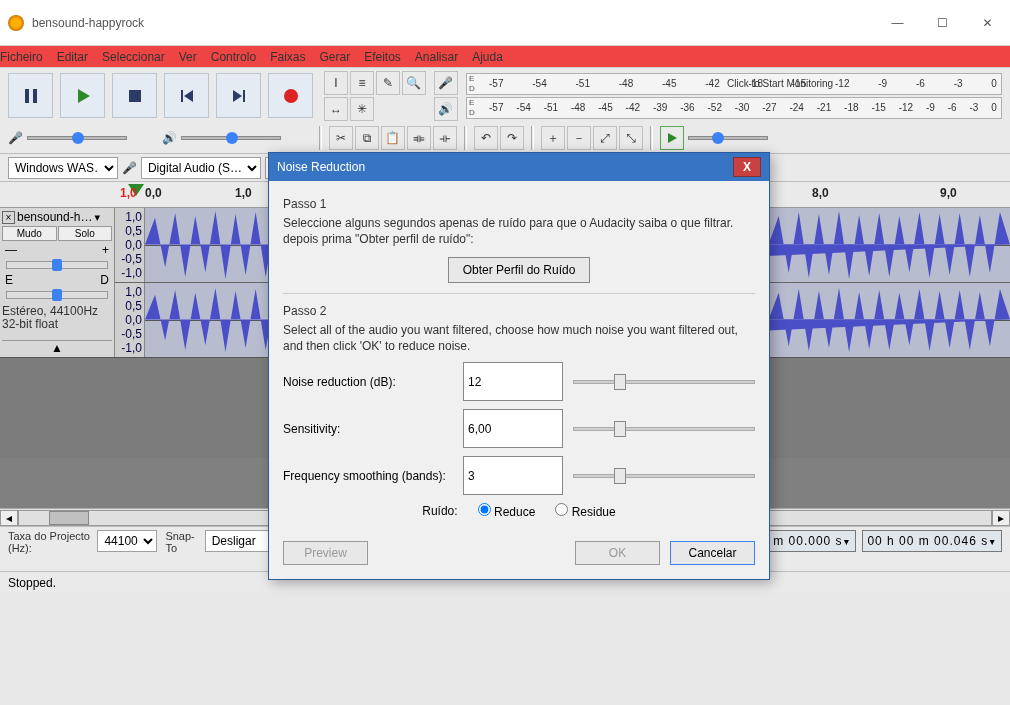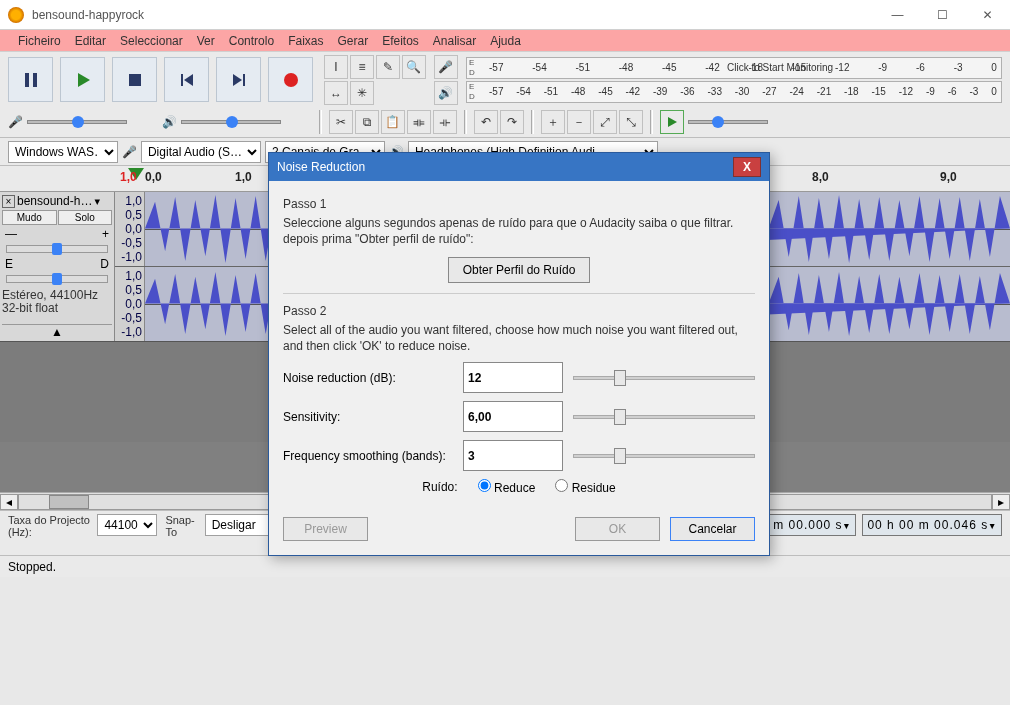--- a/index.html
+++ b/index.html
@@ -1,25 +1,25 @@
 <!DOCTYPE html>
 <html><head>
 <meta charset="utf-8">
 <style>
   * { box-sizing: border-box; margin: 0; padding: 0; font-family: "Segoe UI", Tahoma, sans-serif; font-size: 12px; }
   body { width: 1010px; height: 705px; background: #e8e8e8; overflow: hidden; position: relative; }
 
   
-  .titlebar { height: 30px; background: #fff; border-bottom: 1px solid #d0d0d0; display: flex; align-items: center; }
+  .titlebar { height: 46px; background: #fff; border-bottom: 1px solid #d0d0d0; display: flex; align-items: center; }
   .titlebar .appicon { width: 16px; height: 16px; margin: 0 8px; background: radial-gradient(circle, #ffb000 40%, #d07000 70%); border-radius: 50%; }
   .titlebar .title { flex: 1; color: #555; }
   .winbtn { width: 45px; height: 30px; display: flex; align-items: center; justify-content: center; color: #555; }
 
   
-  .menubar { height: 22px; background: #fca5a5; border-bottom: 1px solid #d0d0d0; display: flex; align-items: center; padding-left: 18px; gap: 14px; }
+  .menubar { height: 22px; background: #ef4444; border-bottom: 1px solid #d0d0d0; display: flex; align-items: center; padding-left: 0; gap: 14px; }
   .menubar span { color: #333; cursor: default; }
 
   
   .toolstrip { background: #eaeaea; border-bottom: 1px solid #bdbdbd; }
   .row1 { height: 55px; display: flex; align-items: center; padding: 3px 8px; gap: 4px; position: relative; }
   .tbtn { width: 45px; height: 45px; background: #e5ebf2; border: 1px solid #bcc6d1; display: flex; align-items: center; justify-content: center; margin-right: 3px; }
   .tbtn.rec svg circle { fill: #d22; }
   .toolgrid { display: grid; grid-template-columns: repeat(4, 24px); grid-template-rows: repeat(2,24px); gap: 2px; margin-left: 4px; }
   .toolgrid .cell,
   .smallbtn { width: 24px; height: 24px; background: #eaeaea; border: 1px solid #c0c0c0; display:flex;align-items:center;justify-content:center;color:#333; }
@@ -82,21 +82,21 @@
   .dlgtitle{height:28px;background:#3775c4;color:#fff;display:flex;align-items:center;padding:0 8px;}
   .dlgtitle .t{flex:1;}
   .dlgtitle .close{width:28px;height:20px;background:#c94040;color:#fff;display:flex;align-items:center;justify-content:center;font-weight:bold;border:1px solid #803030;}
   .dlgbody{padding:10px 14px;}
   .dlgbody .step{font-size:12px;color:#333;margin:6px 0 4px;}
   .dlgbody .desc{font-size:12px;color:#333;line-height:16px;}
   .dlgbody hr{border:none;border-top:1px solid #ccc;margin:10px 0;}
   .centralbtn{display:block;margin:10px auto;padding:5px 14px;background:#e8e8e8;border:1px solid #888;}
   .paramrow{display:flex;align-items:center;gap:10px;margin:8px 0;}
   .paramrow label{width:170px;}
-  .paramrow input[type=text]{width:100px;height:31px;border:1px solid #888;padding:0 4px;font-weight:bold;}
+  .paramrow input[type=text]{width:100px;height:39px;border:1px solid #888;padding:0 4px;}
   .paramrow .pslider{flex:1;height:4px;background:#d0d0d0;border:1px solid #aaa;position:relative;}
   .paramrow .pslider .th{position:absolute;top:-7px;width:12px;height:16px;background:#e8e8e8;border:1px solid #888;left:22%;}
   .radiorow{display:flex;align-items:center;justify-content:center;gap:20px;margin:8px 0 4px;}
   .dlgfoot{display:flex;padding:8px 14px 14px;gap:10px;}
   .dlgfoot .sp{flex:1;}
   .dlgfoot button{width:85px;height:24px;border:1px solid #999;background:#e8e8e8;}
   .dlgfoot button:disabled{color:#999;}
   .dlgfoot button.default{border:1px solid #3b82f6;}
 </style>
 </head>
@@ -197,21 +197,21 @@
       <div class="ed">E<br>D</div>
       <div class="ticks">
         <span>-57</span>
             <span>-54</span>
             <span>-51</span>
             <span>-48</span>
             <span>-45</span>
             <span>-42</span>
             <span>-39</span>
             <span>-36</span>
-            <span>-33</span>
+            <span>-52</span>
             <span>-30</span>
             <span>-27</span>
             <span>-24</span>
             <span>-21</span>
             <span>-18</span>
             <span>-15</span>
             <span>-12</span>
             <span>-9</span>
             <span>-6</span>
             <span>-3</span>

